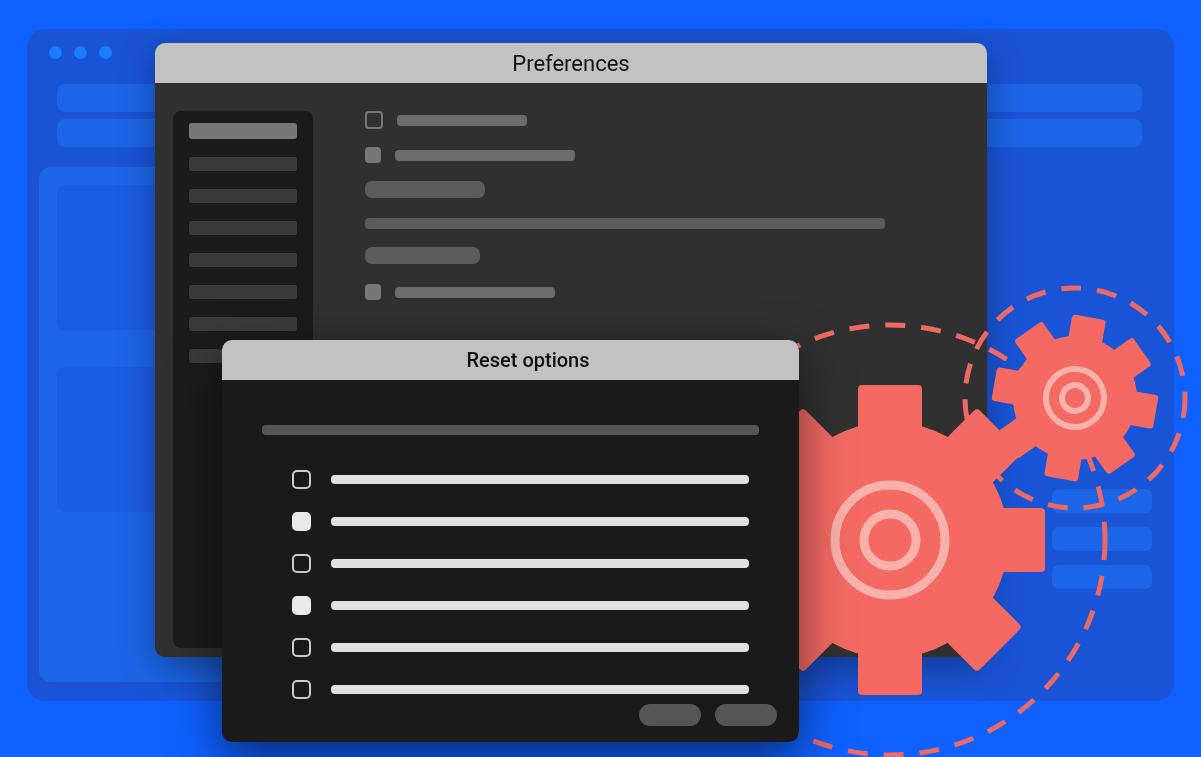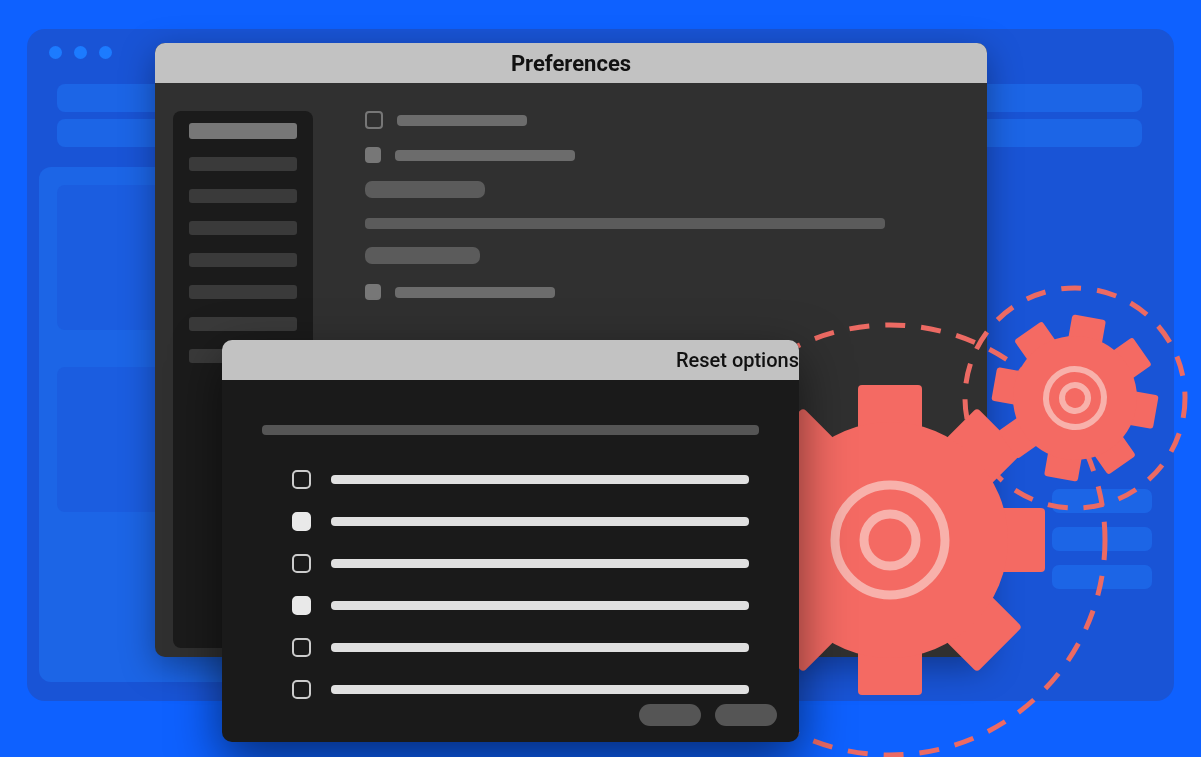--- a/index.html
+++ b/index.html
@@ -15,35 +15,35 @@
   .bgwin .leftbig{position:absolute;left:12px;top:138px;width:556px;height:515px;background:#1c65e6;border-radius:12px;}
   .bgwin .leftbig .sub{position:absolute;left:18px;background:#1b5de0;border-radius:8px;height:145px;width:520px;}
   .bgwin .leftbig .sub.s1{top:18px;}
   .bgwin .leftbig .sub.s2{top:200px;}
   .bgwin .rightsmall{position:absolute;right:22px;top:460px;}
   .bgwin .rsline{background:#1c65e6;height:24px;border-radius:7px;margin-bottom:14px;}
 
   
   .prefwin{position:absolute;left:155px;top:43px;width:832px;height:614px;background:#303030;border-radius:10px;box-shadow:0 10px 34px rgba(0,0,0,.35);}
   .prefwin .titlebar{height:40px;background:#c2c2c2;border-top-left-radius:10px;border-top-right-radius:10px;display:flex;align-items:center;justify-content:center;}
-  .prefwin .titlebar span{font-size:22px;color:#111;font-weight:700;}
+  .prefwin .titlebar span{font-size:22px;color:#111;font-weight:400;}
   .prefwin .body{position:absolute;left:0;top:40px;right:0;bottom:0;}
   .sidebar{position:absolute;left:18px;top:28px;width:140px;height:525px;background:#1b1b1b;border-radius:8px;padding-top:12px;}
   .sidebar .item{height:14px;border-radius:3px;margin:0 16px 18px 16px;background:#3a3a3a;}
   .sidebar .item.sel{background:#777;height:16px;}
   .content{position:absolute;left:210px;top:28px;right:28px;}
   .row{display:flex;align-items:center;margin-bottom:18px;}
   .chk{width:14px;height:14px;border-radius:4px;border:2px solid #777;margin-right:14px;flex:0 0 auto;}
   .chk.filled{border:none;background:#777;width:16px;height:16px;border-radius:4px;}
   .ph{height:11px;background:#5b5b5b;border-radius:4px;}
   .ph.lite{background:#6c6c6c;}
 
   
   .resetdlg{position:absolute;left:222px;top:340px;width:577px;height:402px;background:#1a1a1a;border-radius:10px;box-shadow:0 18px 50px rgba(0,0,0,.55);}
-  .resetdlg .titlebar{height:40px;background:#c2c2c2;border-top-left-radius:10px;border-top-right-radius:10px;display:flex;align-items:center;justify-content:flex-end;padding-left:35px;}
+  .resetdlg .titlebar{height:40px;background:#c2c2c2;border-top-left-radius:10px;border-top-right-radius:10px;display:flex;align-items:center;justify-content:center;padding-left:35px;}
   .resetdlg .titlebar span{font-size:20px;color:#111;font-weight:500;}
   .resetdlg .body{position:absolute;left:0;top:40px;right:0;bottom:0;}
   .resetdlg .headerline{position:absolute;left:40px;right:40px;top:45px;height:10px;background:#555;border-radius:4px;}
   .opts{position:absolute;left:70px;top:90px;right:50px;}
   .optrow{display:flex;align-items:center;margin-bottom:23px;}
   .obox{width:15px;height:15px;border-radius:5px;flex:0 0 auto;margin-right:20px;border:2px solid #ccc;}
   .obox.filled{background:#e9e9e9;border-color:#e9e9e9;}
   .oline{height:9px;background:#e0e0e0;border-radius:4px;flex:1;}
   .dlgbtns{position:absolute;right:22px;bottom:16px;display:flex;gap:14px;}
   .dlgbtn{width:62px;height:22px;border-radius:11px;background:#555;}

